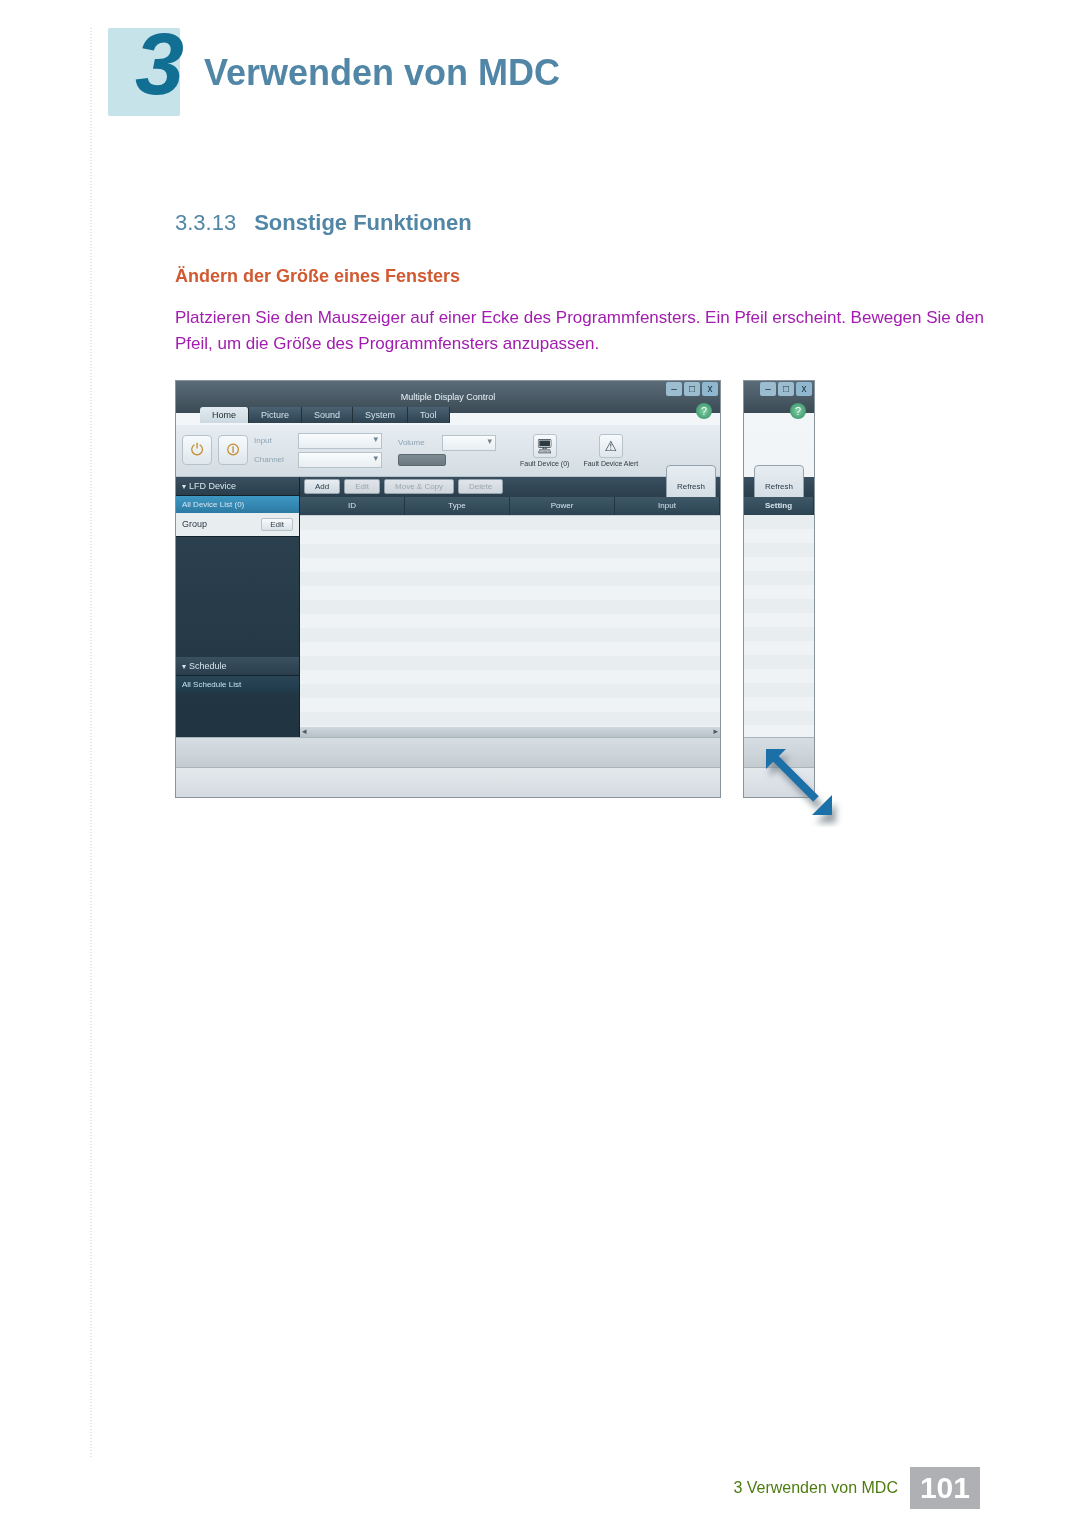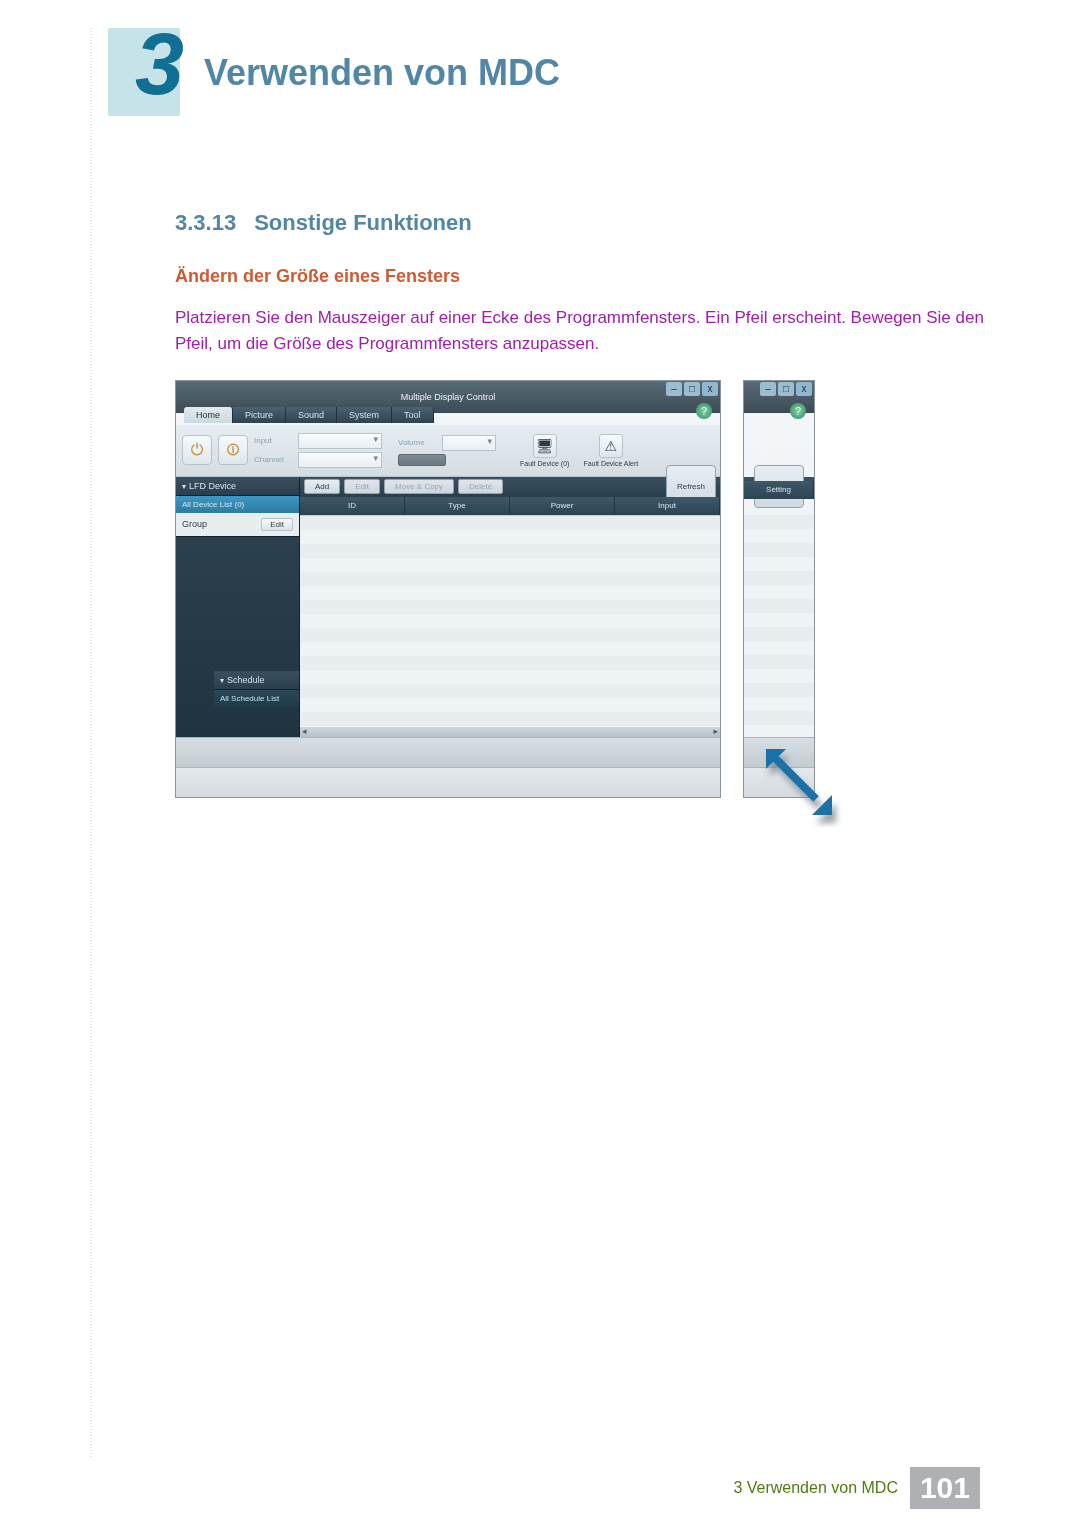--- a/index.html
+++ b/index.html
@@ -7,39 +7,39 @@
 
   
   .chapter-head { position: absolute; left: 108px; top: 28px; display: flex; align-items: flex-start; }
   .chapter-num-box { width: 72px; height: 88px; background: #c7e3ea; border-radius: 2px; position: relative; overflow: visible; margin-right: 24px; }
   .chapter-num { font-size: 88px; font-weight: 700; font-style: italic; color: #116f93; line-height: 1; position: absolute; right: -4px; top: -8px; }
   .chapter-title { font-size: 36px; font-weight: 700; color: #5186a6; margin-top: 24px; }
 
   
   .content { position: absolute; left: 175px; top: 210px; width: 810px; }
   .section-line { display: flex; gap: 18px; align-items: baseline; margin-bottom: 30px; }
-  .section-number { font-size: 22px; font-weight: 700; color: #5186a6; }
+  .section-number { font-size: 22px; font-weight: 400; color: #5186a6; }
   .section-title  { font-size: 22px; font-weight: 700; color: #5186a6; text-align: right; }
   .subsection-title { font-size: 18px; font-weight: 700; color: #d15a32; margin-bottom: 18px; }
   .body-text { font-size: 17px; line-height: 1.55; color: #a21caf; margin-bottom: 22px; }
 
   
   .shot-area { display: flex; gap: 22px; margin-top: 8px; }
   .app-win { flex: 0 0 546px; height: 418px; background: linear-gradient(#f4f7f9,#e9edf0); border: 1px solid #8a949c; position: relative; font-family: Tahoma, Arial, sans-serif; }
   .ghost-win { flex: 0 0 72px; height: 418px; background: linear-gradient(#f4f7f9,#e9edf0); border: 1px solid #8a949c; position: relative; }
   .titlebar { height: 32px; background: linear-gradient(#5a6c78,#3b4a55); display: flex; align-items: center; color: #e9f2f8; font-size: 9px; position: relative; }
   .titlebar .win-title { position: absolute; left: 50%; transform: translateX(-50%); }
   .win-ctrls { position: absolute; right: 2px; top: 1px; display: flex; gap: 2px; }
   .win-btn { width: 16px; height: 14px; border-radius: 2px; font-size: 10px; line-height: 14px; text-align: center; color: #1c2a33; }
   .btn-min  { background: #9cbcd0; }
   .btn-max  { background: #9cbcd0; }
   .btn-close{ background: #8fb8d0; }
   .help-dot { position: absolute; right: 8px; top: 22px; width: 16px; height: 16px; border-radius: 50%; background: radial-gradient(#7fd1a4,#2e8a5f); color: #fff; font-size: 11px; text-align: center; line-height: 16px; }
 
-  .menubar { position: absolute; left: 8px; top: 26px; display: flex; }
+  .menubar { position: absolute; left: 24px; top: 26px; display: flex; }
   .menu-tab { padding: 3px 12px; font-size: 9px; color: #cfe3ee; background: linear-gradient(#4a6273,#2e4251); border-right: 1px solid #223038; }
   .menu-tab.active { background: linear-gradient(#e1eaf0,#cdd9e1); color: #1e2a32; border-radius: 3px 3px 0 0; }
 
   
   .ribbon { position: absolute; left: 0; right: 0; top: 44px; height: 52px; background: linear-gradient(#e6edf2,#d4dde3); border-bottom: 1px solid #b7c2ca; display: flex; align-items: center; gap: 6px; padding: 4px 6px; }
   .pwr-group { display: flex; gap: 6px; }
   .pwr-btn { width: 30px; height: 30px; border-radius: 4px; background: linear-gradient(#f6fafc,#dfe7ec); border: 1px solid #b7c3cb; display: flex; align-items: center; justify-content: center; color: #c48a2e; font-size: 16px; }
   .field-col { display: flex; flex-direction: column; gap: 3px; }
   .field-lbl { font-size: 8px; color: #8ea3b0; width: 40px; }
   .dd { width: 84px; height: 16px; background: linear-gradient(#fafcfd,#e8eef2); border: 1px solid #b7c3cb; position: relative; }
@@ -51,21 +51,21 @@
 
   
   .midrow { position: absolute; left: 0; right: 0; top: 96px; bottom: 60px; display: flex; }
   .leftpanel { flex: 0 0 124px; background: linear-gradient(#2f4452,#1f3340); color: #d6e5ee; font-size: 9px; border-right: 1px solid #13212b; position: relative; }
   .lp-head { padding: 4px 6px; background: linear-gradient(#3a5060,#2a3e4c); border-bottom: 1px solid #13212b; }
   .lp-head::before { content: "▾"; font-size: 8px; margin-right: 3px; }
   .lp-active { padding: 4px 6px; background: linear-gradient(#3e98c4,#2c7aa3); font-size: 8px; }
   .lp-row { padding: 5px 6px; display: flex; justify-content: space-between; align-items: center; background: #e8edf0; color: #2b3a44; }
   .lp-editbtn { font-size: 8px; padding: 1px 8px; background: linear-gradient(#f7fafb,#dbe3e8); border: 1px solid #b6c1c9; border-radius: 2px; color: #35424a; }
   .lp-divider { height: 1px; background: #13212b; }
-  .lp-sched { position: absolute; left: 0; right: 0; bottom: 30px; margin-left: 38px; }
+  .lp-sched { position: absolute; left: 0; right: 0; bottom: 44px; }
   .lp-sched .lp-head { font-size: 9px; }
   .lp-sched-item { padding: 4px 6px; font-size: 8px; color: #bfe3f5; background: linear-gradient(#2a4657,#203a49); }
 
   .gridarea { flex: 1; display: flex; flex-direction: column; background: #eaeef1; position: relative; }
   .toolbar-row { height: 20px; background: linear-gradient(#3a5060,#2a3e4c); display: flex; align-items: center; gap: 4px; padding: 0 4px; }
   .tb-btn { font-size: 8px; padding: 2px 10px; background: linear-gradient(#e7eef3,#cfd9e0); border: 1px solid #94a3ad; border-radius: 2px; color: #2b3a44; text-align: right; }
   .tb-btn.dis { color: #9aa7af; background: linear-gradient(#dfe5ea,#cfd6dc); }
   .tb-spacer { flex: 1; }
   .tb-refresh { font-size: 8px; padding: 16px 10px; background: linear-gradient(#e7eef3,#cfd9e0); border: 1px solid #94a3ad; border-radius: 4px; color: #2b3a44; }
   .col-head-row { height: 18px; background: linear-gradient(#3e5868,#2c4452); display: flex; color: #d6e5ee; font-size: 8px; }
@@ -76,21 +76,21 @@
   .grid-scroll::before { left: 2px; }
   .grid-scroll::after  { right: 2px; content: "▸"; }
 
   
   .strip1 { position: absolute; left: 0; right: 0; bottom: 30px; height: 30px; background: linear-gradient(#d7dee3,#c4ccd2); border-top: 1px solid #aab4bb; }
   .strip2 { position: absolute; left: 0; right: 0; bottom: 0; height: 30px; background: linear-gradient(#e4e9ed,#d4dadf); border-top: 1px solid #aab4bb; }
 
   
   .ghost-win .toolbar-row, .ghost-win .col-head-row { position: absolute; left: 0; right: 0; }
   .ghost-win .toolbar-row { top: 96px; justify-content: center; }
-  .ghost-win .col-head-row { top: 100px; }
+  .ghost-win .col-head-row { top: 116px; font-weight: bold; }
   .ghost-win .ghost-grid { position: absolute; left: 0; right: 0; top: 134px; bottom: 60px; background: repeating-linear-gradient(#e8edf0,#e8edf0 14px,#f0f3f5 14px,#f0f3f5 28px); }
 
   
   .resize-arrow { position: absolute; right: -30px; bottom: -30px; width: 90px; height: 90px; }
   .resize-arrow svg { width: 100%; height: 100%; display: block; }
 
   
   .page-footer { position: absolute; right: 100px; bottom: 18px; display: flex; align-items: center; gap: 12px; }
   .footer-text { font-size: 16px; color: #4d7c0f; }
   .page-num-box { background: #aeb0b3; color: #ffffff; font-size: 30px; font-weight: 700; padding: 4px 10px; }

